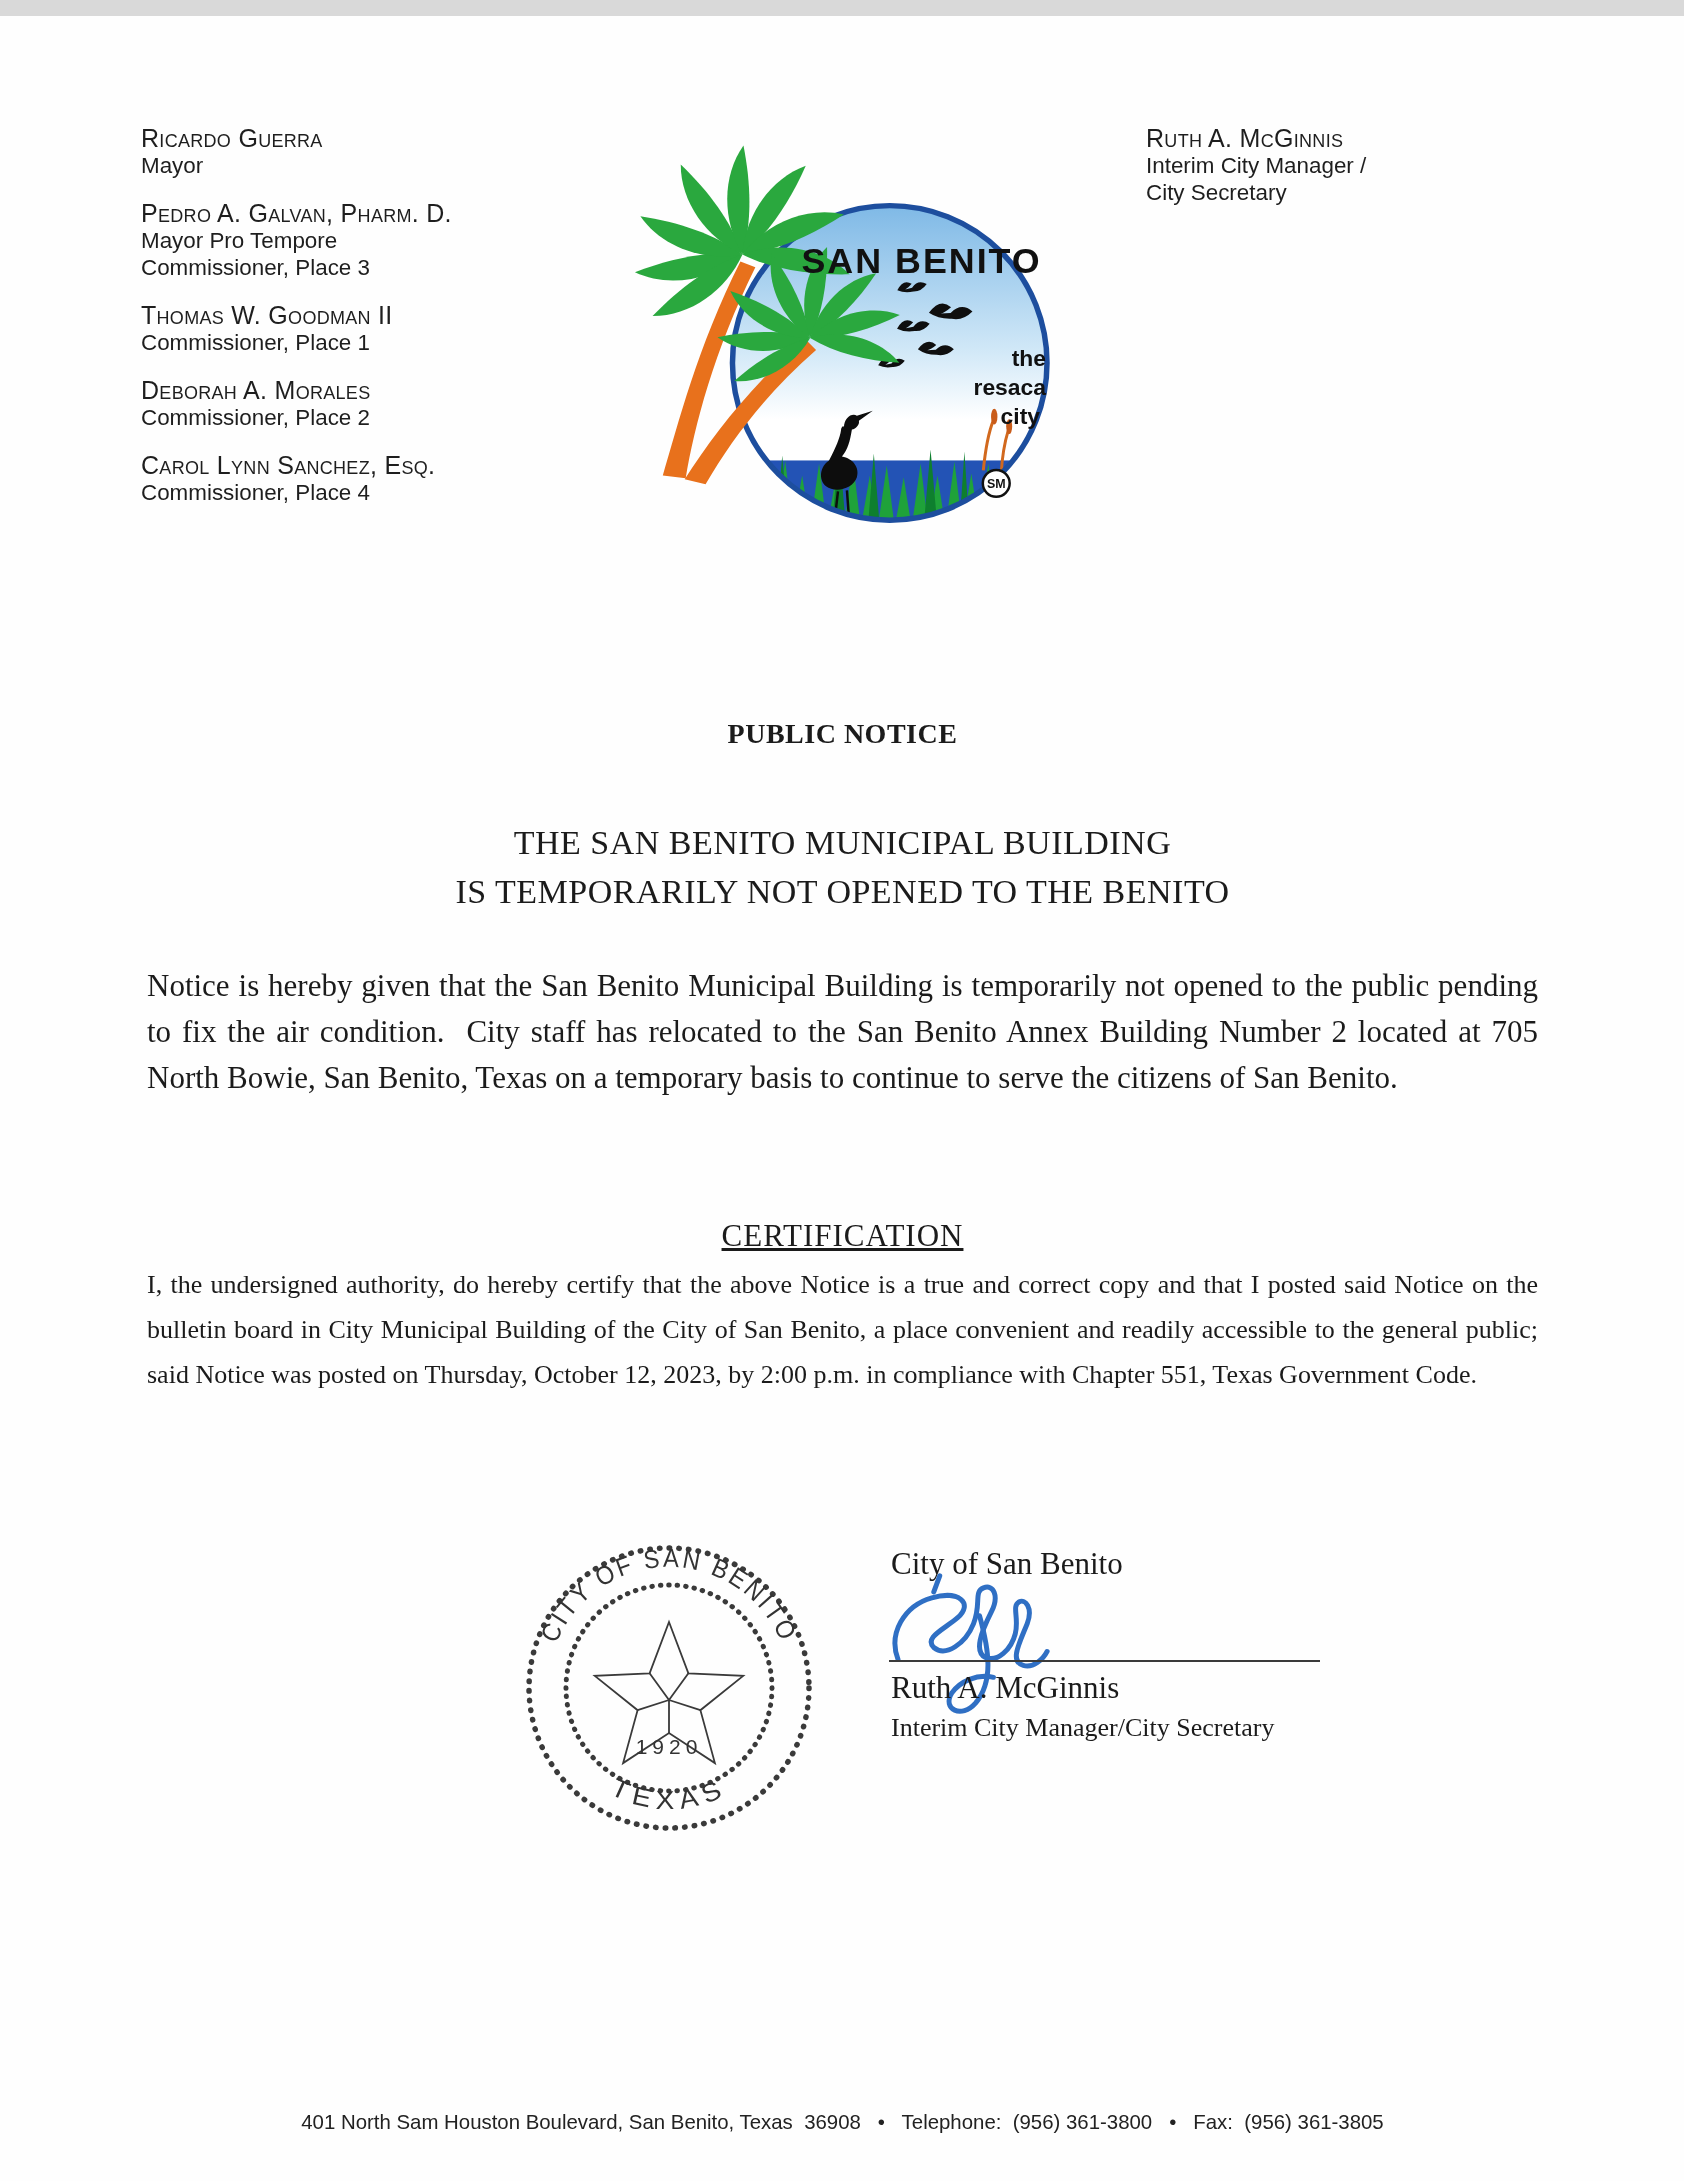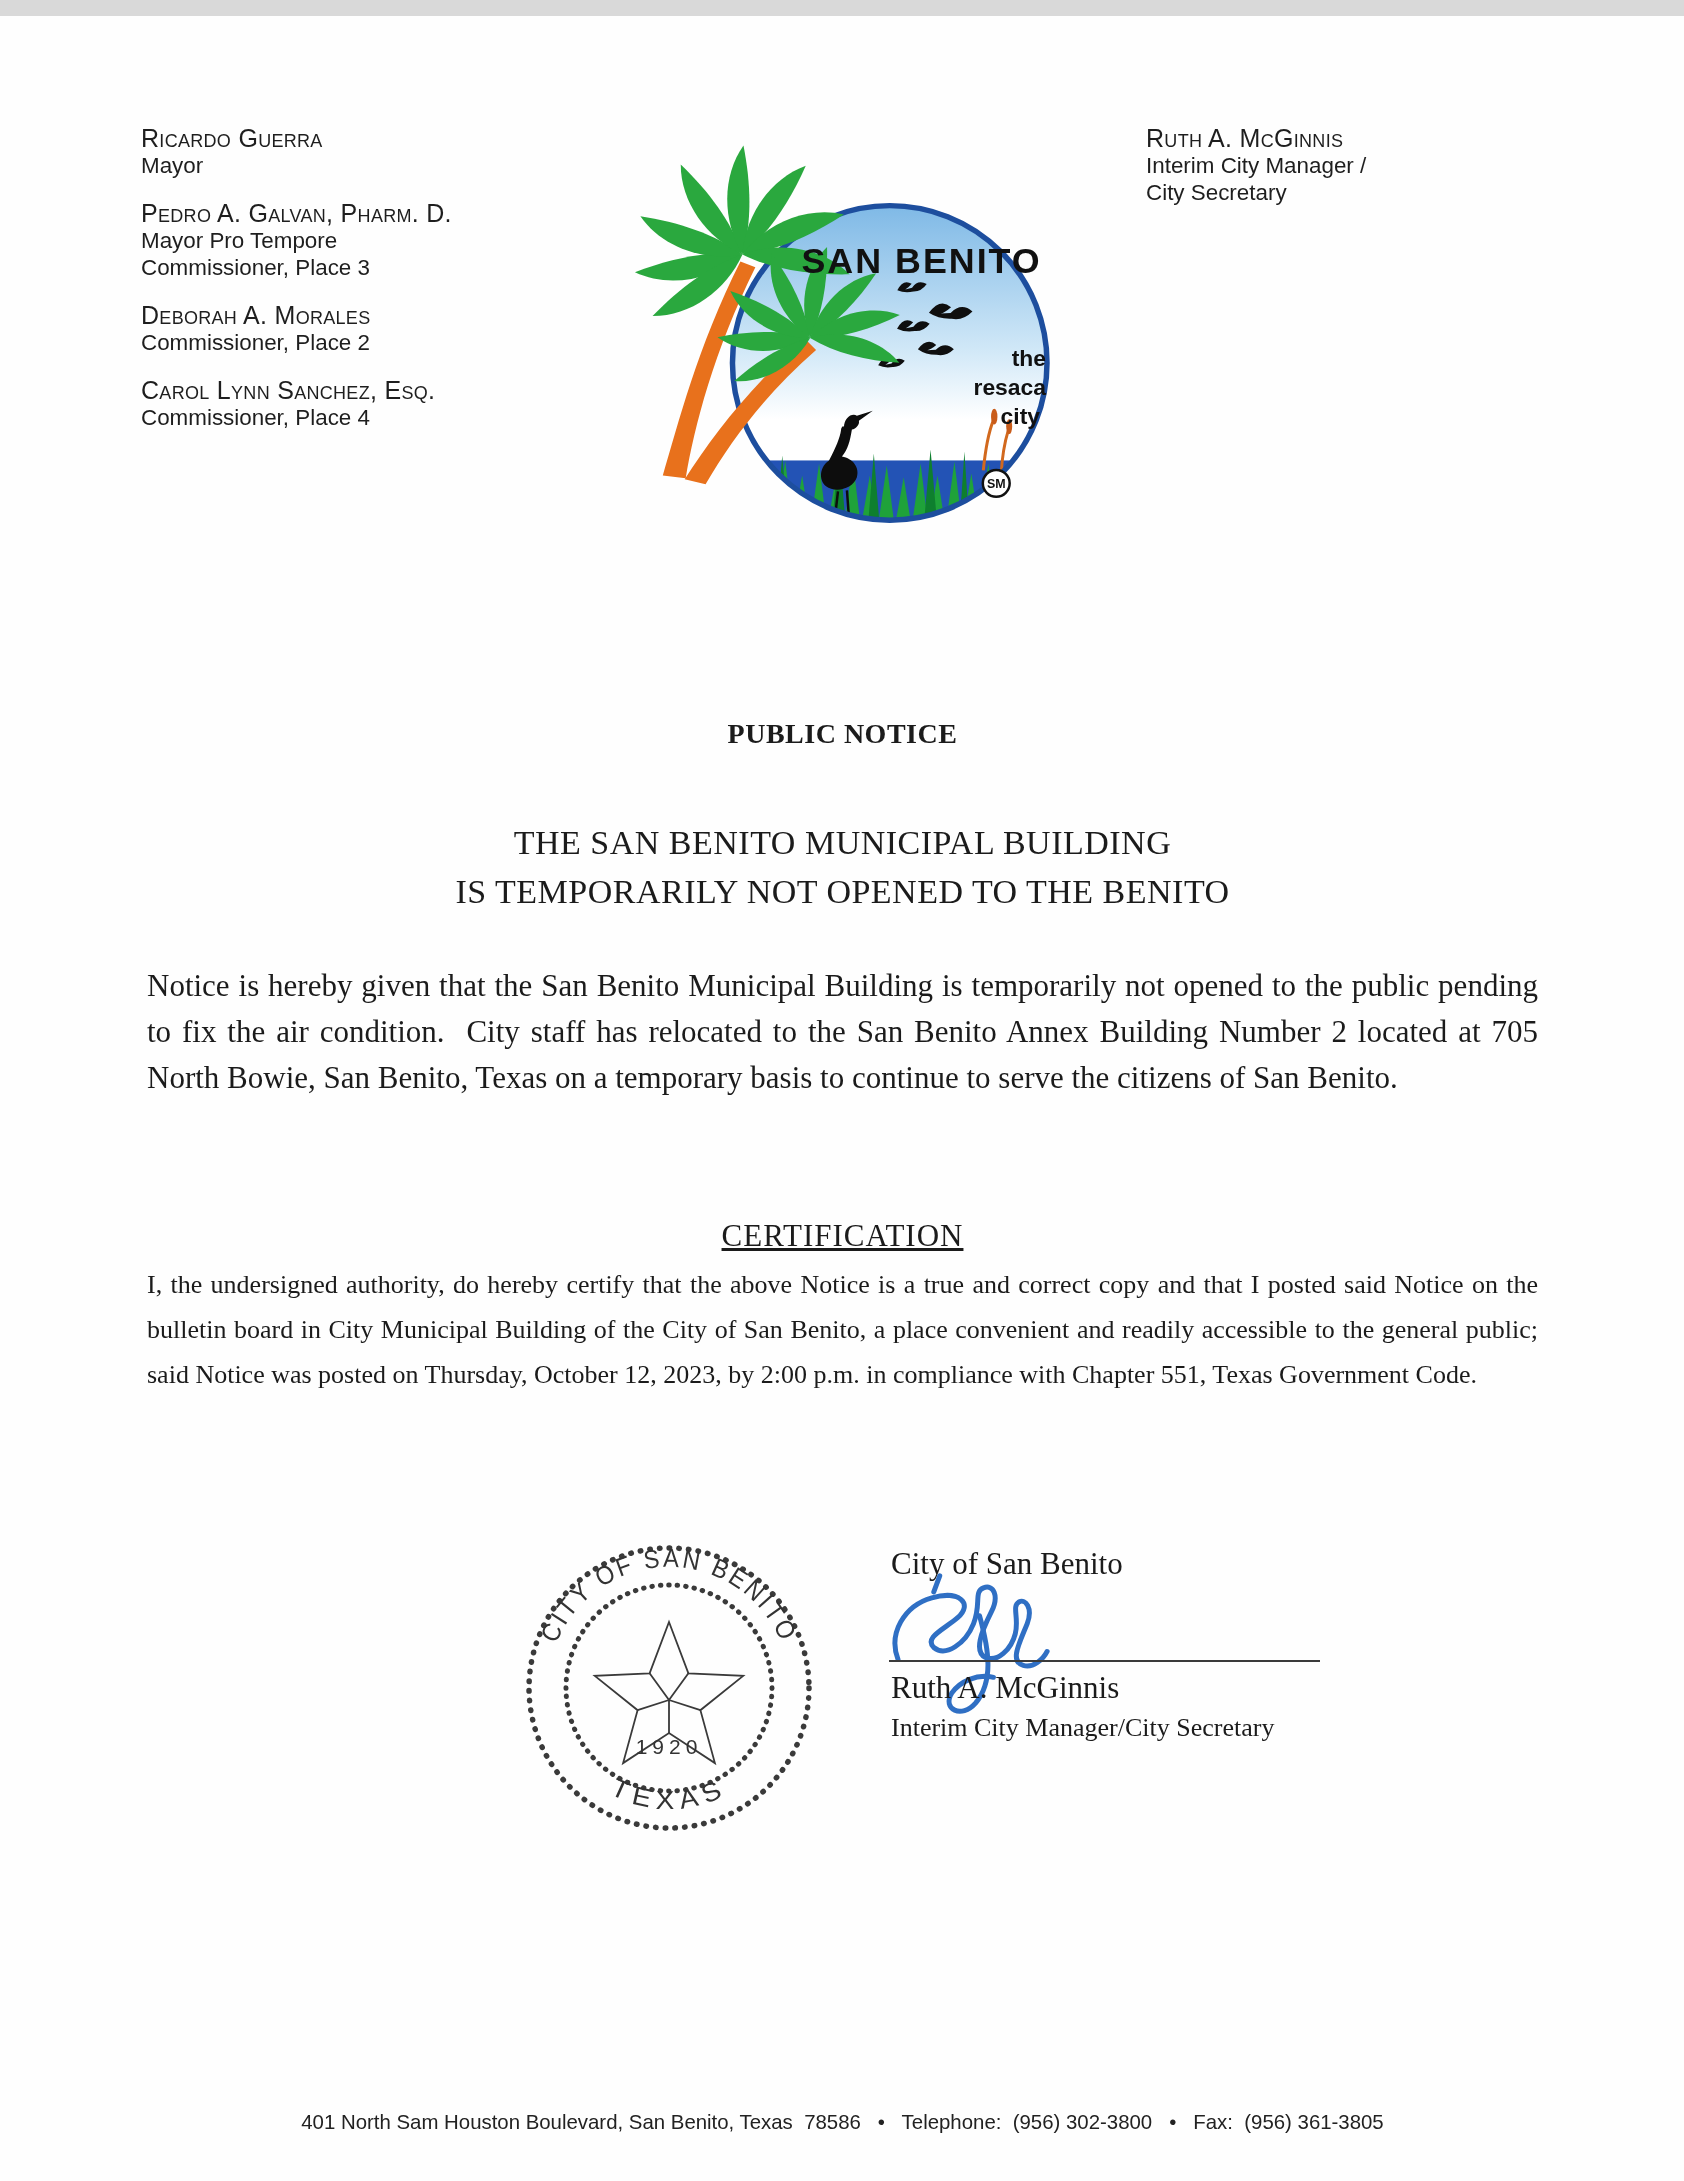--- a/index.html
+++ b/index.html
@@ -60,20 +60,24 @@
 
   <div class="officials officials-left">
     <div class="off-group">
       <div class="off-name">Ricardo Guerra</div>
       <div>Mayor</div>
     </div>
     <div class="off-group">
       <div class="off-name">Pedro A. Galvan, Pharm. D.</div>
       <div>Mayor Pro Tempore</div>
       <div>Commissioner, Place 3</div>
+    </div>
+    <div class="off-group">
+      <div class="off-name">Thomas W. Goodman II</div>
+      <div>Commissioner, Place 1</div>
     </div>
     <div class="off-group">
       <div class="off-name">Deborah A. Morales</div>
       <div>Commissioner, Place 2</div>
     </div>
     <div class="off-group">
       <div class="off-name">Carol Lynn Sanchez, Esq.</div>
       <div>Commissioner, Place 4</div>
     </div>
   </div>
@@ -203,16 +207,16 @@
         <path d="M18 96 C8 70 24 42 52 34 C80 26 94 40 78 54 C64 66 44 74 54 84 C66 94 86 80 94 60 C102 40 94 28 104 24 C114 20 120 32 112 48 C102 68 94 88 106 94 C118 99 132 86 136 70 C140 54 132 42 140 38 C146 35 154 44 148 60 C140 80 130 98 144 102 C154 105 164 96 168 88"></path>
         <path d="M100 52 C110 88 114 118 96 140 C82 156 62 146 72 130 C80 118 98 110 114 114"></path>
         <path d="M54 28 L60 12"></path>
       </g>
     </svg>
   </div>
   <div class="sig-rule"></div>
   <div class="sig-name">Ruth A. McGinnis</div>
   <div class="sig-title">Interim City Manager/City Secretary</div>
 
-  <div class="footer">401 North Sam Houston Boulevard, San Benito, Texas  78586   •   Telephone:  (956) 302-3800   •   Fax:  (956) 361-3805</div>
+  <div class="footer">401 North Sam Houston Boulevard, San Benito, Texas  36908   •   Telephone:  (956) 361-3800   •   Fax:  (956) 361-3805</div>
 
 </div>
 
 
 </body></html>

